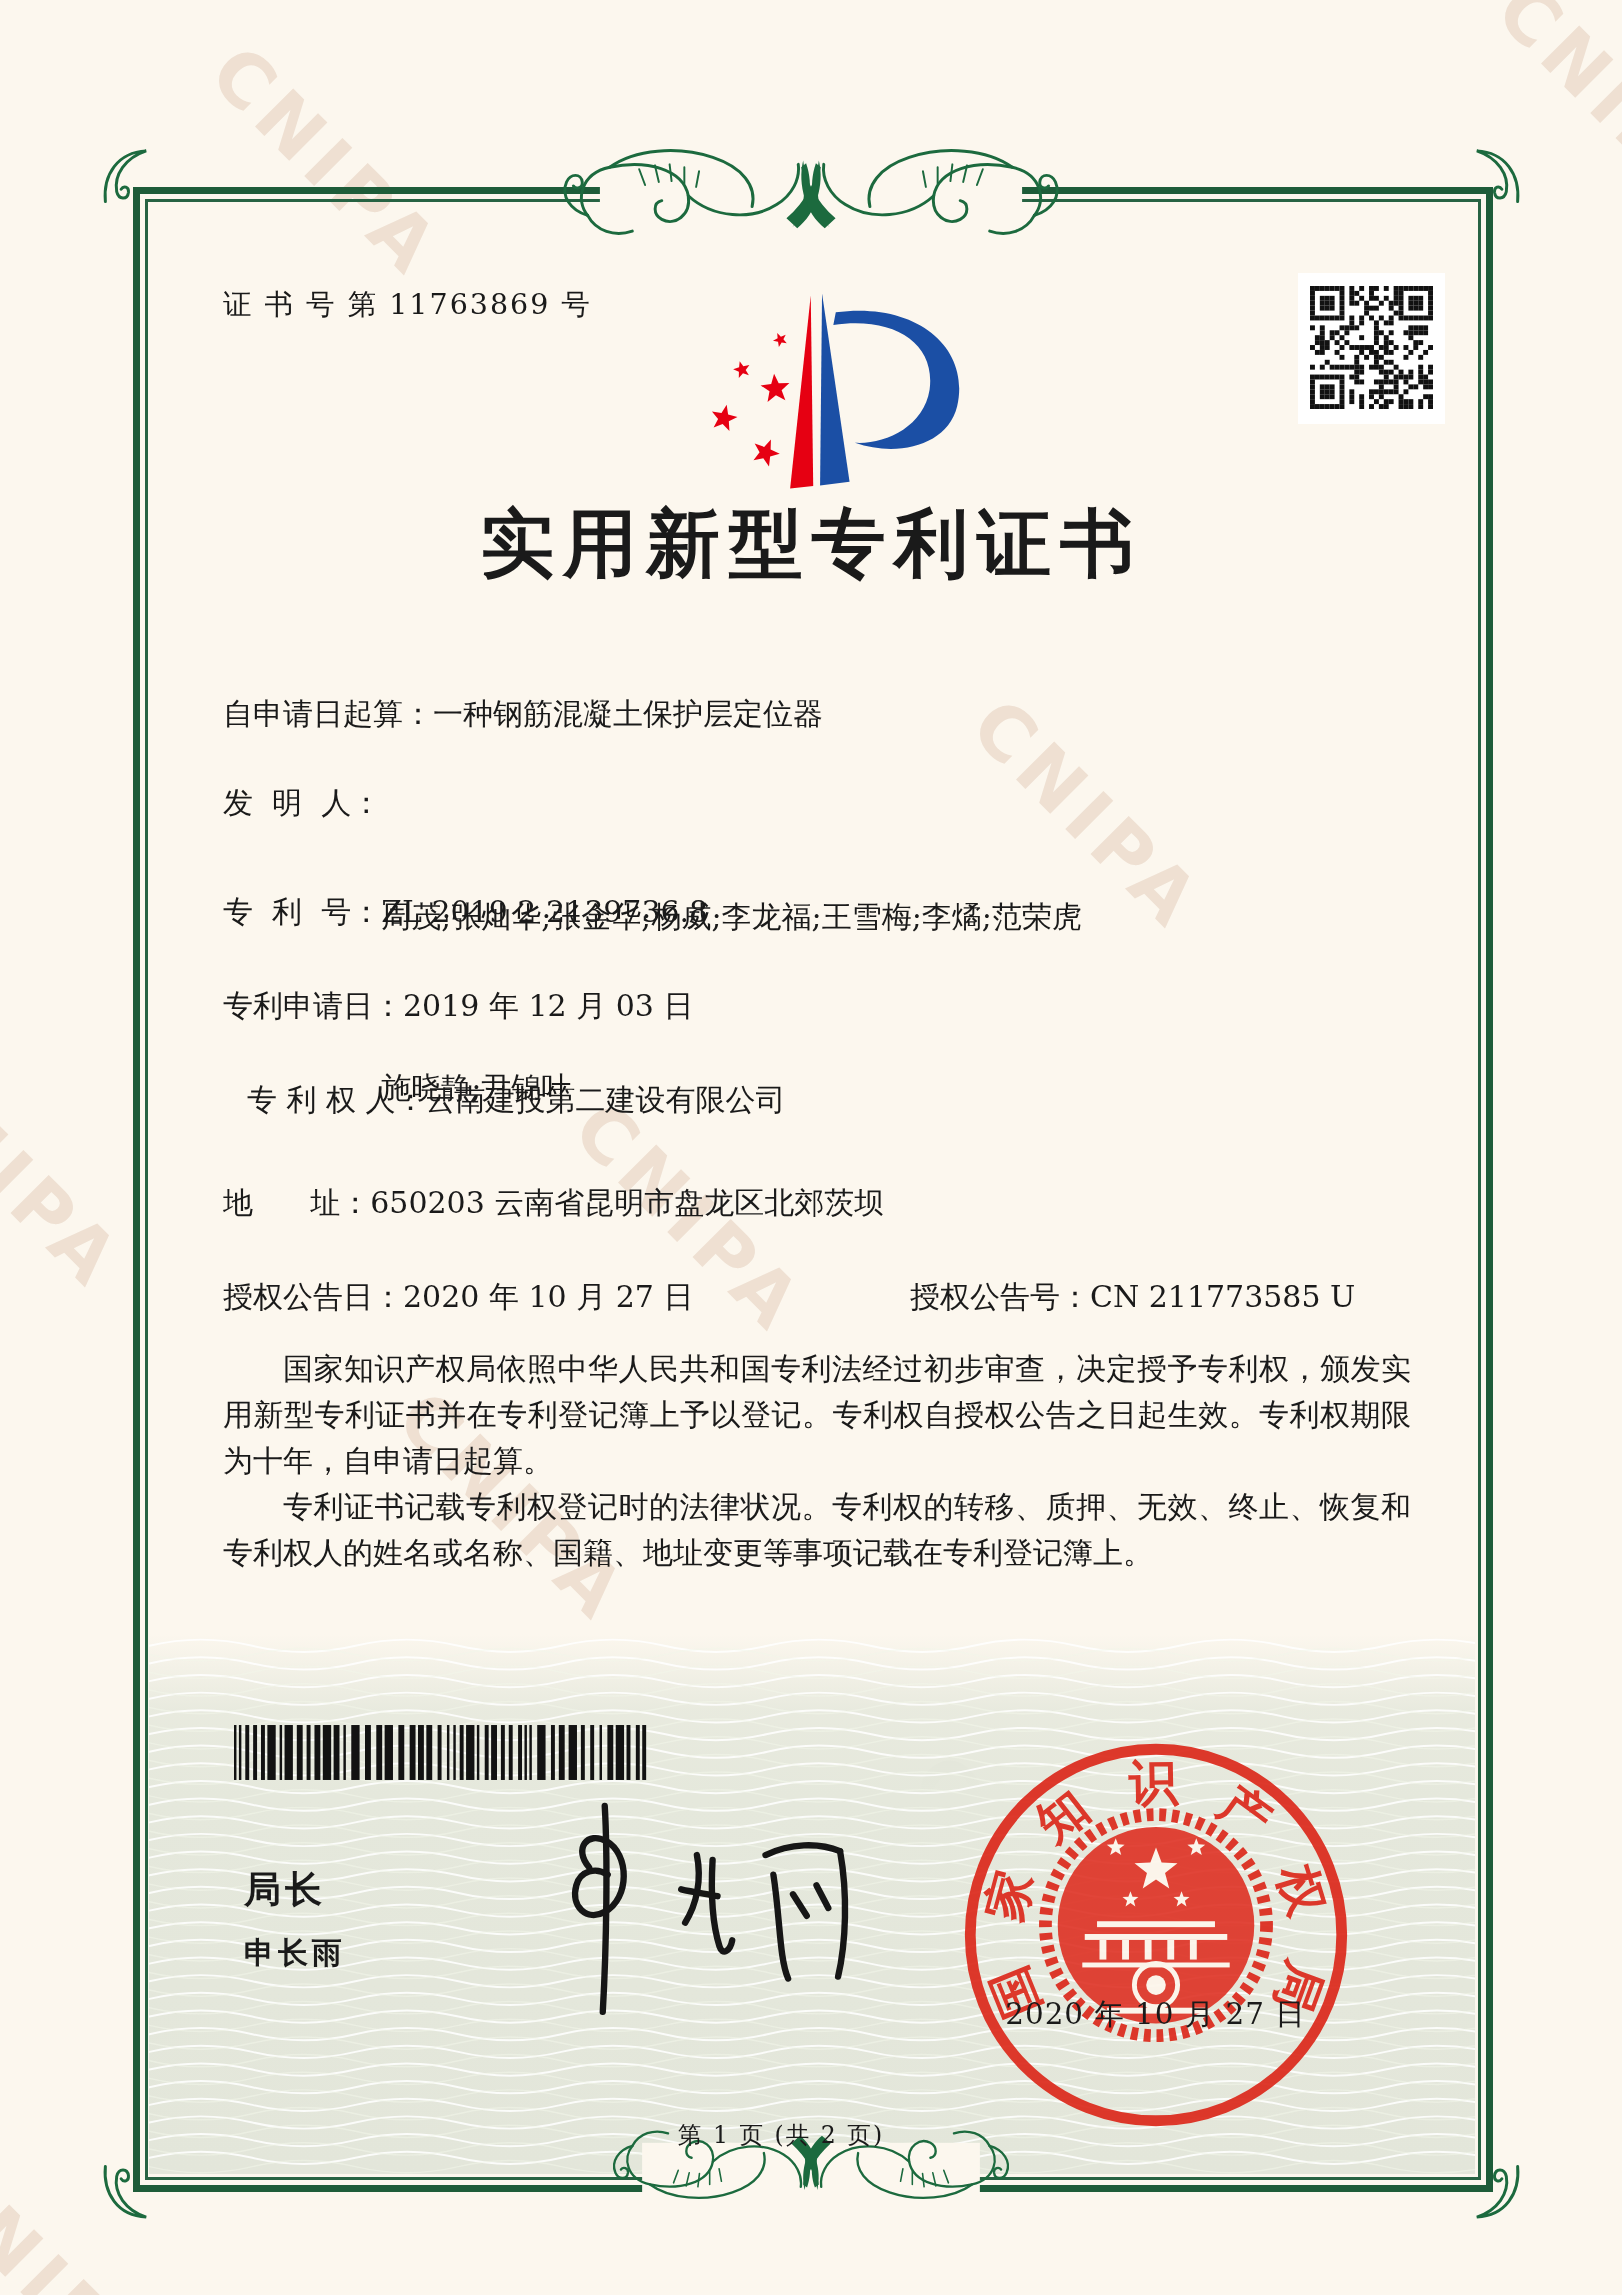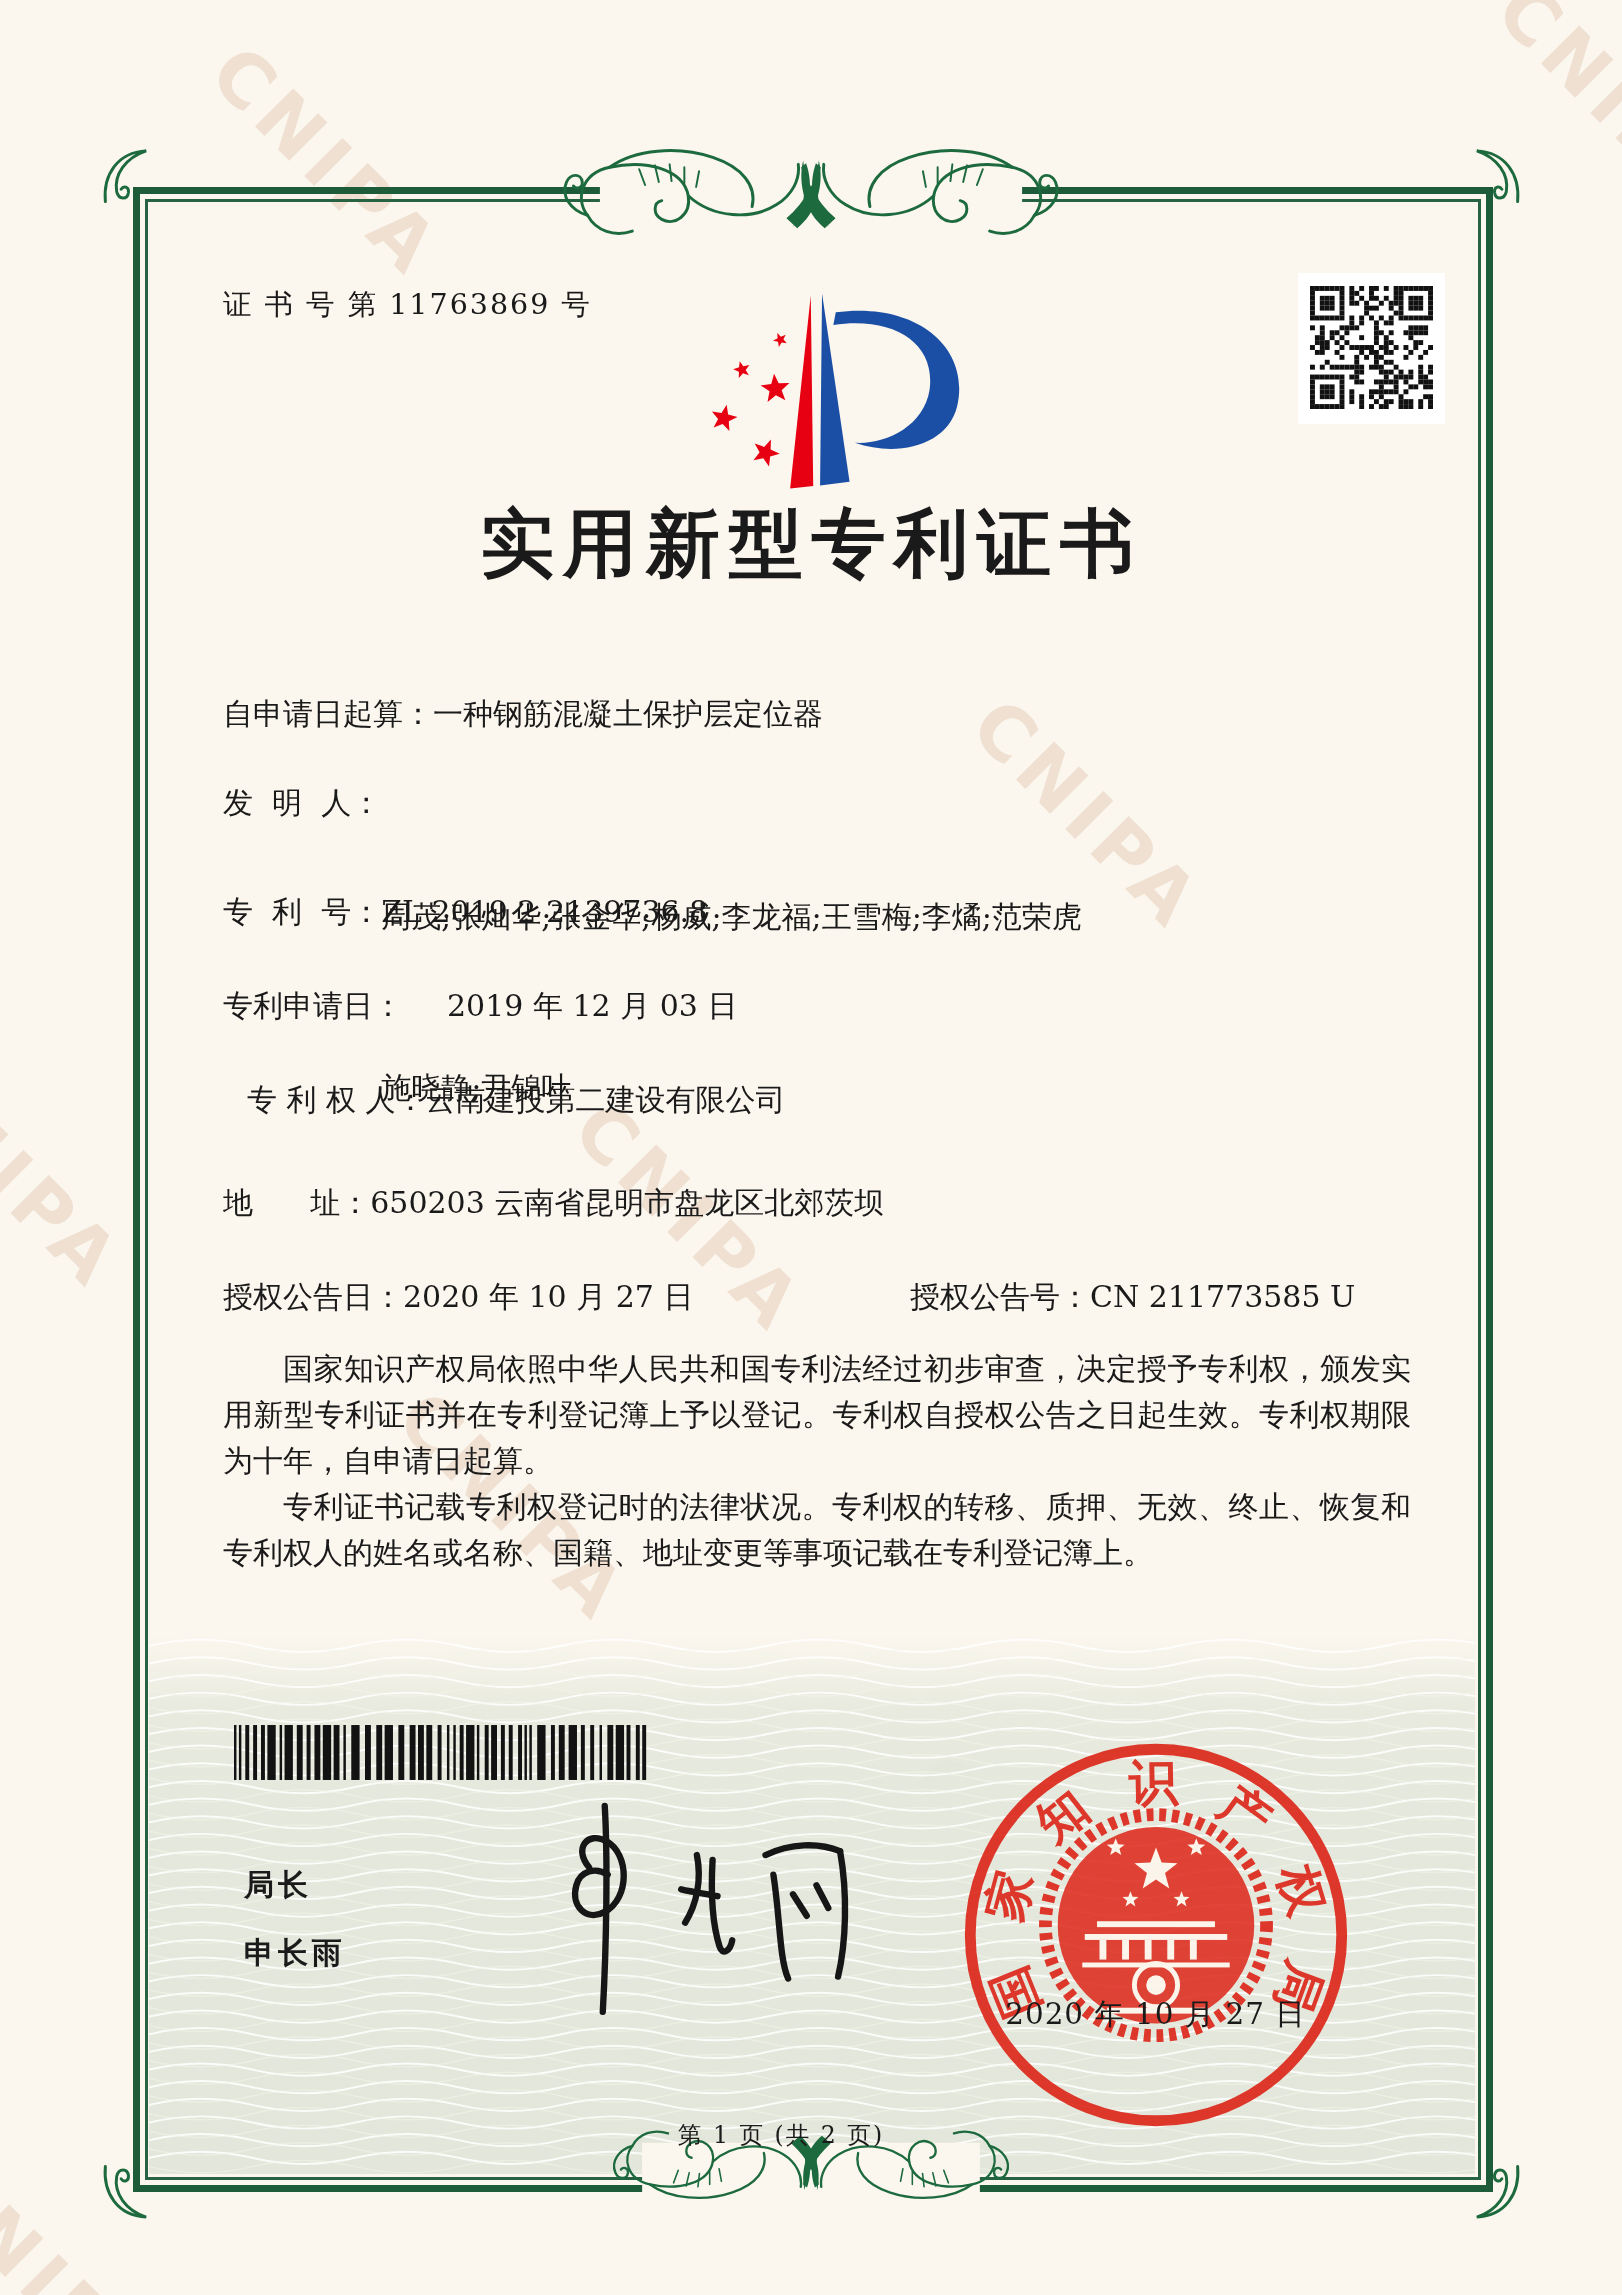--- a/index.html
+++ b/index.html
@@ -29,21 +29,21 @@
   .qr-box{position:absolute;left:1298px;top:273px;width:147px;height:151px;background:#ffffff;}
   .qr-box svg{position:absolute;left:11.8px;top:12.8px;}
   .title{position:absolute;left:0;top:495px;width:1623px;text-align:center;
          font-size:74px;font-weight:700;letter-spacing:8.8px;}
   .row{position:absolute;left:223px;font-size:30px;white-space:pre;display:flex;align-items:flex-start;line-height:1.22;}
   .row-inventor{line-height:57px;}
   .pair2{position:absolute;left:687px;top:0;display:flex;white-space:pre;}
   .paras{position:absolute;left:223px;top:1346px;width:1188px;font-size:30px;line-height:46px;text-align:justify;}
   .paras p{margin:0;text-indent:2em;}
   .barcode{position:absolute;left:234px;top:1725px;}
-  .sig-title{position:absolute;left:244px;top:1865px;font-size:30px;font-weight:700;letter-spacing:3.9px;
+  .sig-title{position:absolute;left:244px;top:1865px;font-size:37px;font-weight:700;letter-spacing:3.9px;
              font-family:"DejaVu Sans","Liberation Sans",sans-serif;}
   .sig-name{position:absolute;left:244px;top:1933px;font-size:30px;font-weight:700;letter-spacing:3.9px;
             font-family:"DejaVu Sans","Liberation Sans",sans-serif;}
   .signature{position:absolute;left:491px;top:1796px;}
   .seal{position:absolute;left:957px;top:1736px;}
   .seal-chars text{font-size:100px;font-weight:700;font-family:"DejaVu Serif","Liberation Serif",serif;}
   .seal-date{position:absolute;left:996px;top:1995px;width:319px;text-align:center;
              font-size:29.4px;letter-spacing:1px;white-space:pre;}
   .page-info{position:absolute;left:609px;top:2119px;width:344px;text-align:center;font-size:23.6px;letter-spacing:2px;white-space:pre;}
   .note-box{position:absolute;left:555px;top:2182px;width:452px;height:55px;background:#fffdf8;
@@ -508,21 +508,21 @@
     <span class="value">
       <span style="display:block;">周茂;张灿华;张金华;杨威;李龙福;王雪梅;李燏;范荣虎</span>
       <span style="display:block;">施晓静;尹锦叶</span>
     </span>
   </div>
 
   <div class="row" style="top:894px;">
     <span class="label">专  利  号：</span><span class="value">ZL 2019 2 2139736.8</span>
   </div>
 
-  <div class="row" style="top:988px;gap:44px;">
+  <div class="row" style="top:988px;">
     <span class="label">专利申请日：</span><span class="value">2019 年 12 月 03 日</span>
   </div>
 
   <div class="row" style="top:1082px;margin-left:24px;">
     <span class="label">专 利 权 人：</span><span class="value">云南建投第二建设有限公司</span>
   </div>
 
   <div class="row" style="top:1185px;">
     <span class="label">地      址：</span><span class="value">650203 云南省昆明市盘龙区北郊茨坝</span>
   </div>

